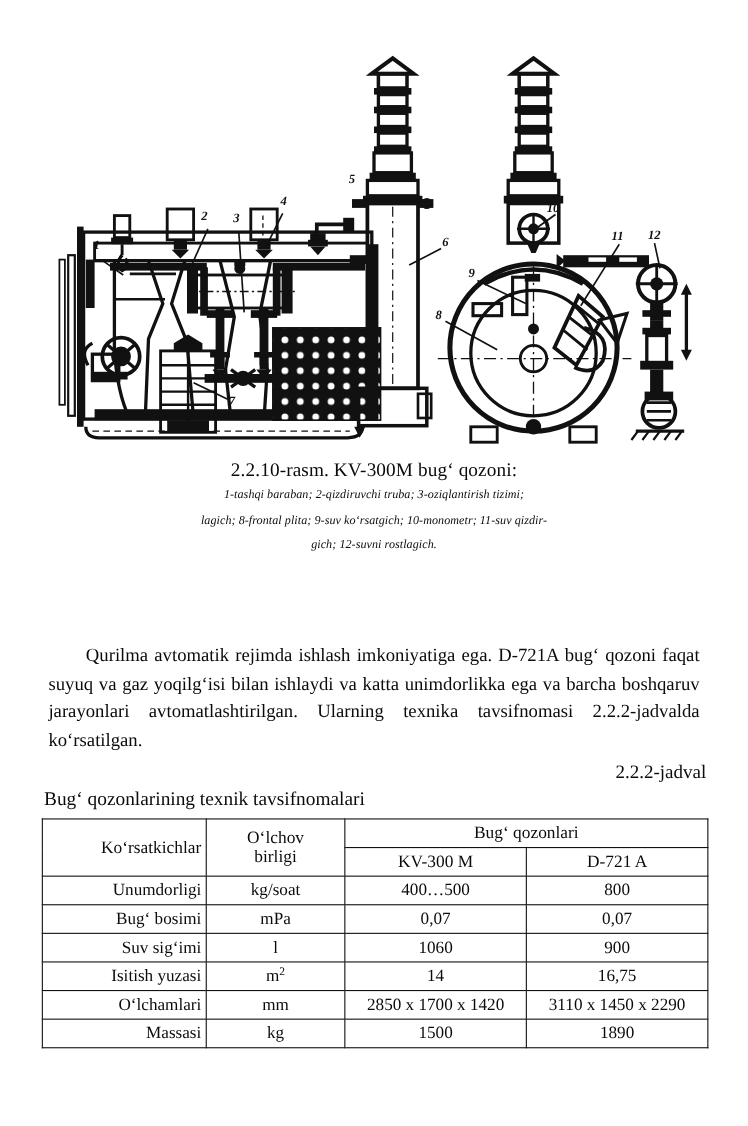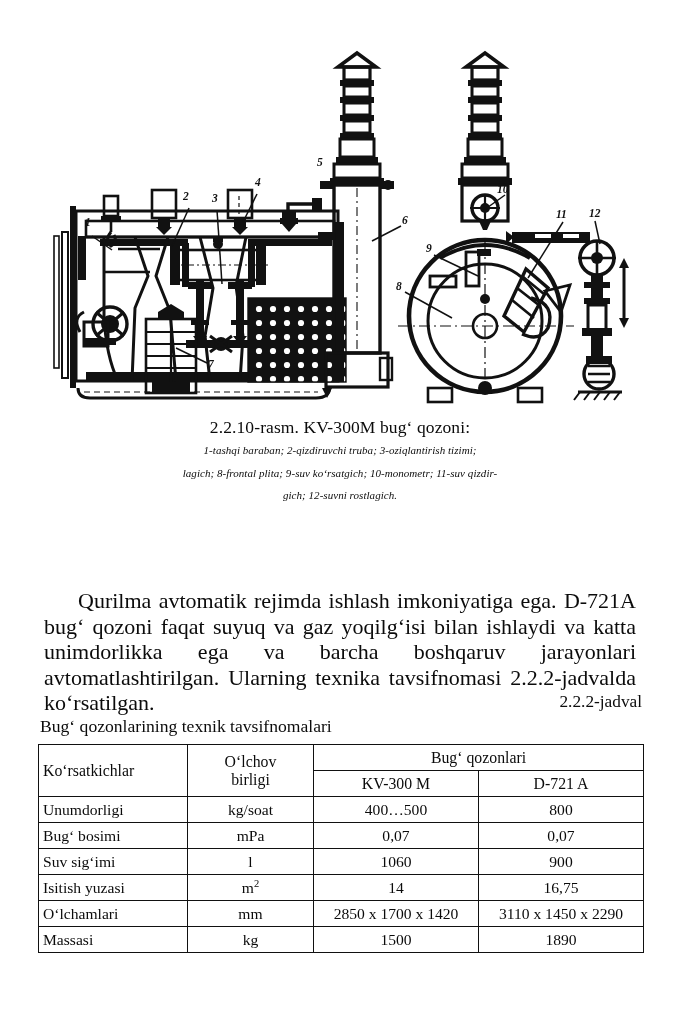--- a/index.html
+++ b/index.html
@@ -52,21 +52,21 @@
     line-height: 22.6px;
     letter-spacing: .05px;
   }
 
   
   .body-par {
     position: absolute;
     left: 44px;
     top: 566px;
     width: 592px;
-    font-size: 22px;
+    font-size: 17px;
     line-height: 25.5px;
     text-align: justify;
     text-indent: 34px;
     word-spacing: .4px;
   }
 
   
   .table-number {
     position: absolute;
     right: 38px;
@@ -92,21 +92,21 @@
     table-layout: fixed;
   }
   table.spec td, table.spec th {
     border: 1.4px solid #111;
     padding: 1px 4px;
     font-weight: normal;
     height: 23px;
     vertical-align: middle;
   }
   table.spec th { font-size: 15.8px; }
-  .c-param  { width: 140px; text-align: left;   padding-left: 7px; }
+  .c-param  { width: 140px; text-align: right;   padding-left: 7px; }
   .c-unit   { width: 117px; text-align: center; }
   .c-val    { width: 175px; text-align: center; }
   .h-center { text-align: center; }
   .sup { font-size: 10.5px; vertical-align: super; }
 
   
   .page-number {
     position: absolute;
     left: 0;
     top: 956px;

